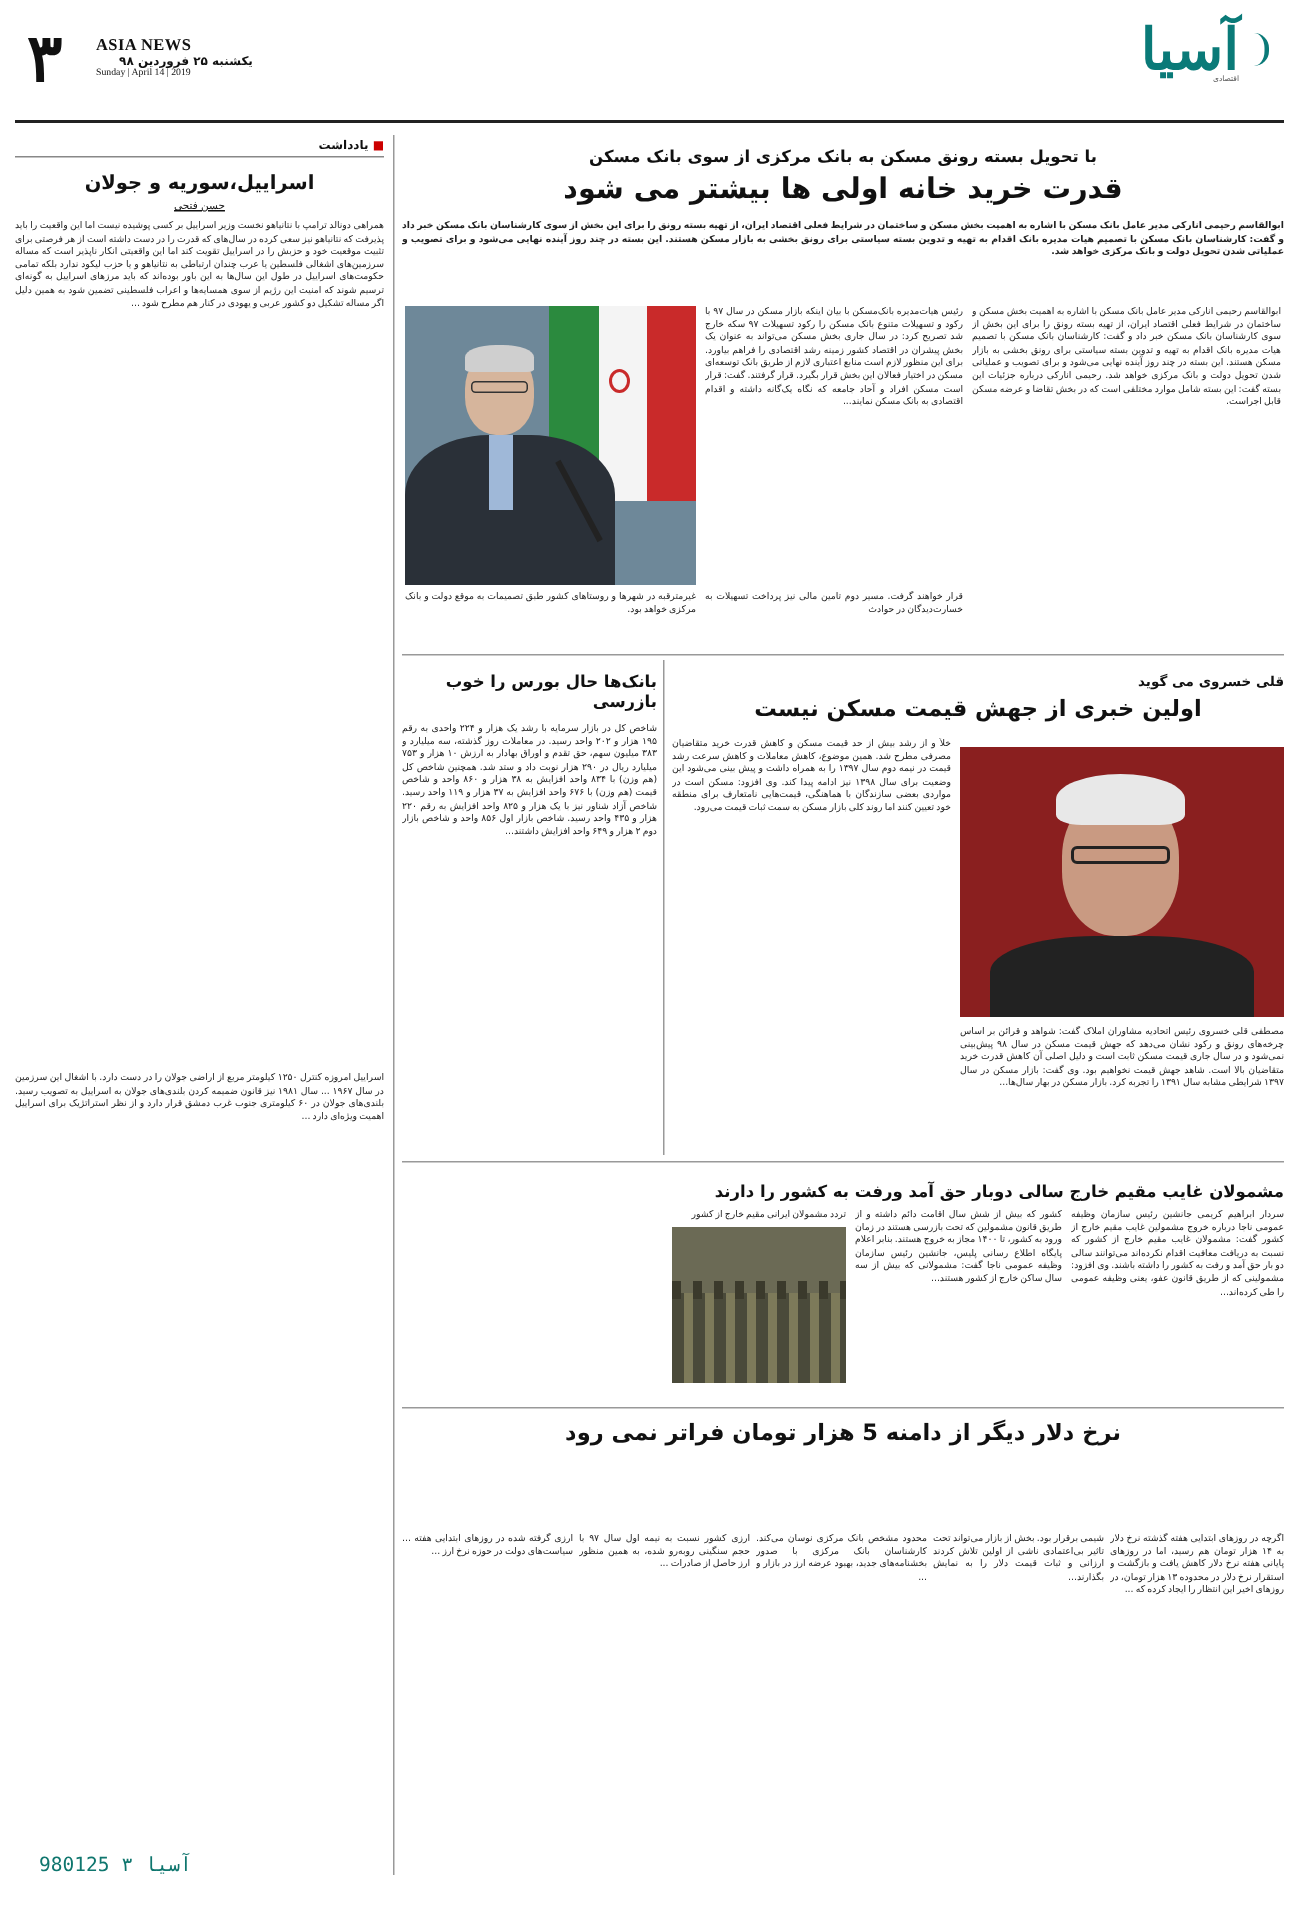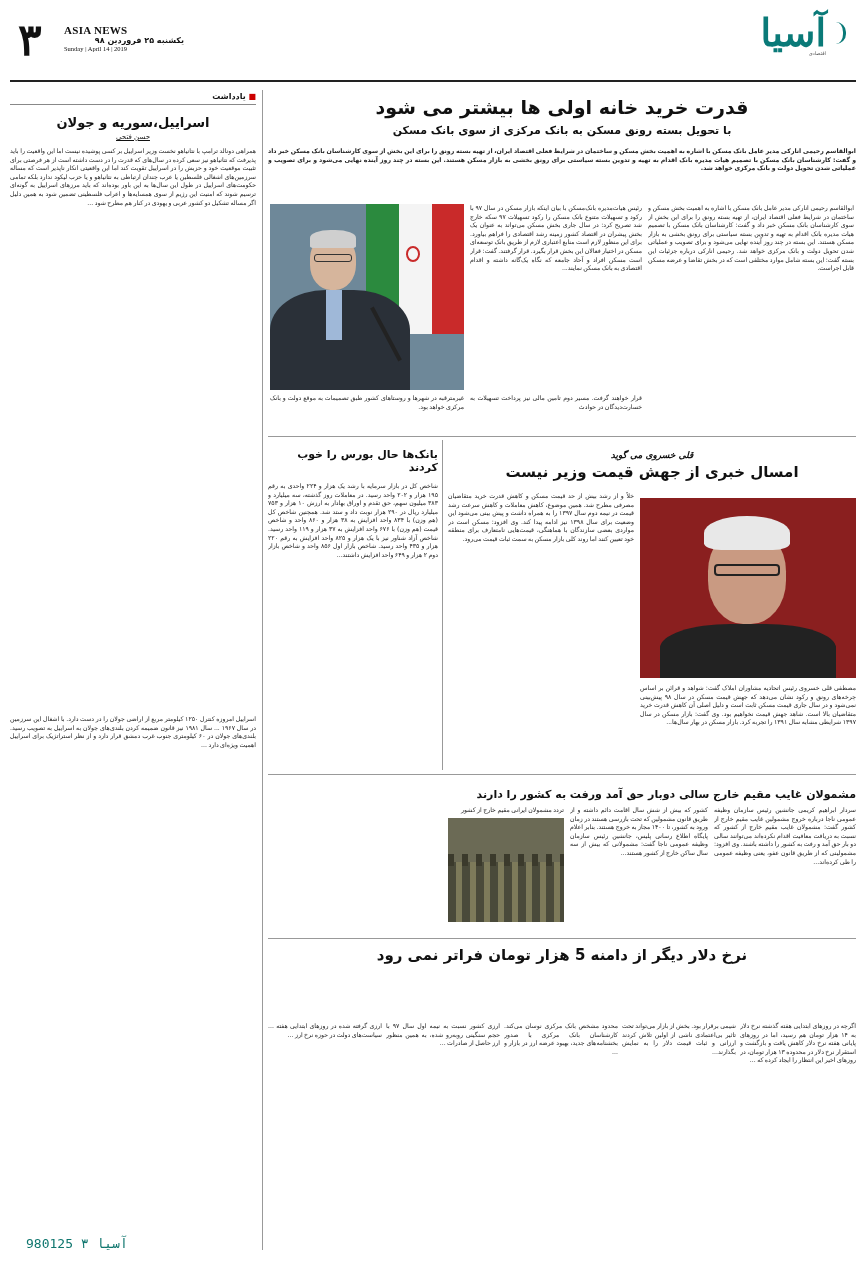--- a/index.html
+++ b/index.html
@@ -22,21 +22,21 @@
 .photo{overflow:hidden;position:absolute}
 .blk{position:absolute}
 </style>
 </head>
 <body>
 
 <div class="abs" style="left:0;top:0;width:866px;height:88px;">
   <div class="abs pagenum" style="left:18px;top:18px;">۳</div>
   <div class="abs" style="left:64px;top:24px;width:120px;">
     <div class="an-title">ASIA NEWS</div>
-    <div class="an-date" style="text-align:right;">یکشنبه ۲۵ فروردین ۹۸</div>
+    <div class="an-date" style="text-align:center;">یکشنبه ۲۵ فروردین ۹۸</div>
     <div class="an-edate">Sunday | April 14 | 2019</div>
   </div>
   <div class="abs" style="right:40px;top:16px;">
     <div class="logo">آسیا</div>
     <div class="logo-sub" style="text-align:right;">اقتصادی</div>
   </div>
   <div class="abs" style="right:20px;top:22px;width:14px;height:22px;border-right:3px solid #0a7a78;border-radius:0 10px 10px 0;"></div>
   <div class="abs rule" style="left:10px;top:80px;width:846px;height:2px;"></div>
 </div>
 
@@ -48,22 +48,22 @@
   </div>
   <div class="hl" style="font-size:13px;margin-top:10px;text-align:center;">اسراییل،سوریه و جولان</div>
   <div class="rtl" style="font-size:7px;text-align:center;margin:3px 0 6px;text-decoration:underline;">حسن فتحی</div>
   <div class="rtl txt" style="height:560px;">همراهی دونالد ترامپ با نتانیاهو نخست وزیر اسراییل بر کسی پوشیده نیست اما این واقعیت را باید پذیرفت که نتانیاهو نیز سعی کرده در سال‌های که قدرت را در دست داشته است از هر فرصتی برای تثبیت موقعیت خود و حزبش را در اسراییل تقویت کند اما این واقعیتی انکار ناپذیر است که مساله سرزمین‌های اشغالی فلسطین یا عرب چندان ارتباطی به نتانیاهو و یا حزب لیکود ندارد بلکه تمامی حکومت‌های اسراییل در طول این سال‌ها به این باور بوده‌اند که باید مرزهای اسراییل به گونه‌ای ترسیم شوند که امنیت این رژیم از سوی همسایه‌ها و اعراب فلسطینی تضمین شود به همین دلیل اگر مساله تشکیل دو کشور عربی و یهودی در کنار هم مطرح شود ...</div>
   <div class="rtl txt" style="height:450px;margin-top:8px;">اسراییل امروزه کنترل ۱۲۵۰ کیلومتر مربع از اراضی جولان را در دست دارد. با اشغال این سرزمین در سال ۱۹۶۷ ... سال ۱۹۸۱ نیز قانون ضمیمه کردن بلندی‌های جولان به اسراییل به تصویب رسید. بلندی‌های جولان در ۶۰ کیلومتری جنوب غرب دمشق قرار دارد و از نظر استراتژیک برای اسراییل اهمیت ویژه‌ای دارد ...</div>
 </div>
 
 <div class="abs" style="left:26px;top:1236px;font-size:13px;font-family:'DejaVu Sans Mono',monospace;color:#0f766e;">980125 ۳ آسیا</div>
 
 <div class="blk" style="left:268px;top:92px;width:588px;height:340px;">
+  <div class="hl" style="font-size:11px;text-align:center;margin-top:6px;">با تحویل بسته رونق مسکن به بانک مرکزی از سوی بانک مسکن</div>
   <div class="hl" style="font-size:19px;text-align:center;margin-top:4px;">قدرت خرید خانه اولی ها بیشتر می شود</div>
-  <div class="hl" style="font-size:11px;text-align:center;margin-top:6px;">با تحویل بسته رونق مسکن به بانک مرکزی از سوی بانک مسکن</div>
   <div class="rtl txt" style="font-weight:bold;margin-top:10px;height:40px;">ابوالقاسم رحیمی انارکی مدیر عامل بانک مسکن با اشاره به اهمیت بخش مسکن و ساختمان در شرایط فعلی اقتصاد ایران، از تهیه بسته رونق را برای این بخش از سوی کارشناسان بانک مسکن خبر داد و گفت: کارشناسان بانک مسکن با تصمیم هیات مدیره بانک اقدام به تهیه و تدوین بسته سیاستی برای رونق بخشی به بازار مسکن هستند. این بسته در چند روز آینده نهایی می‌شود و برای تصویب و عملیاتی شدن تحویل دولت و بانک مرکزی خواهد شد.</div>
 
   <div class="photo" style="left:2px;top:112px;width:194px;height:186px;background:#6e8899;">
     <div class="abs" style="left:96px;top:0;width:98px;height:130px;background:linear-gradient(90deg,#2b8a3e 0 34%,#f4f4f4 34% 67%,#c92a2a 67% 100%);"></div>
     <div class="abs" style="left:136px;top:42px;width:14px;height:16px;border-radius:50%;border:2px solid #c92a2a;"></div>
     <div class="abs" style="left:40px;top:30px;width:46px;height:56px;border-radius:45%;background:#d6b59c;"></div>
     <div class="abs" style="left:40px;top:26px;width:46px;height:18px;border-radius:45% 45% 10% 10%;background:#cfcfcf;"></div>
     <div class="abs" style="left:44px;top:50px;width:38px;height:8px;border:1px solid #333;border-radius:3px;"></div>
     <div class="abs" style="left:0;top:86px;width:140px;height:100px;border-radius:40% 40% 0 0;background:#2a3038;"></div>
     <div class="abs" style="left:56px;top:86px;width:16px;height:50px;background:#9fb8d8;"></div>
@@ -72,29 +72,29 @@
 
   <div class="rtl txt abs" style="left:202px;top:112px;width:172px;height:170px;">رئیس هیات‌مدیره بانک‌مسکن با بیان اینکه بازار مسکن در سال ۹۷ با رکود و تسهیلات متنوع بانک مسکن را رکود تسهیلات ۹۷ سکه خارج شد تصریح کرد: در سال جاری بخش مسکن می‌تواند به عنوان یک بخش پیشران در اقتصاد کشور زمینه رشد اقتصادی را فراهم بیاورد. برای این منظور لازم است منابع اعتباری لازم از طریق بانک توسعه‌ای مسکن در اختیار فعالان این بخش قرار بگیرد. قرار گرفتند. گفت: قرار است مسکن افراد و آحاد جامعه که نگاه یک‌گانه داشته و اقدام اقتصادی به بانک مسکن نمایند...</div>
   <div class="rtl txt abs" style="left:380px;top:112px;width:206px;height:220px;">ابوالقاسم رحیمی انارکی مدیر عامل بانک مسکن با اشاره به اهمیت بخش مسکن و ساختمان در شرایط فعلی اقتصاد ایران، از تهیه بسته رونق را برای این بخش از سوی کارشناسان بانک مسکن خبر داد و گفت: کارشناسان بانک مسکن با تصمیم هیات مدیره بانک اقدام به تهیه و تدوین بسته سیاستی برای رونق بخشی به بازار مسکن هستند. این بسته در چند روز آینده نهایی می‌شود و برای تصویب و عملیاتی شدن تحویل دولت و بانک مرکزی خواهد شد. رحیمی انارکی درباره جزئیات این بسته گفت: این بسته شامل موارد مختلفی است که در بخش تقاضا و عرضه مسکن قابل اجراست.</div>
   <div class="rtl txt abs" style="left:2px;top:302px;width:194px;height:30px;">غیرمترقبه در شهرها و روستاهای کشور طبق تصمیمات به موقع دولت و بانک مرکزی خواهد بود.</div>
   <div class="rtl txt abs" style="left:202px;top:302px;width:172px;height:30px;">قرار خواهند گرفت. مسیر دوم تامین مالی نیز پرداخت تسهیلات به خسارت‌دیدگان در حوادث</div>
 </div>
 
 <div class="hrule" style="left:268px;top:436px;width:588px;"></div>
 
 <div class="blk" style="left:268px;top:440px;width:170px;height:330px;">
-  <div class="hl" style="font-size:11px;margin:8px 0 8px;">بانک‌ها حال بورس را خوب کردند</div>
+  <div class="hl" style="font-size:11px;margin:8px 0 8px;">بانک‌ها حال بورس را خوب بازرسی</div>
   <div class="rtl txt" style="height:300px;">شاخص کل در بازار سرمایه با رشد یک هزار و ۲۲۴ واحدی به رقم ۱۹۵ هزار و ۲۰۲ واحد رسید. در معاملات روز گذشته، سه میلیارد و ۳۸۳ میلیون سهم، حق تقدم و اوراق بهادار به ارزش ۱۰ هزار و ۷۵۳ میلیارد ریال در ۲۹۰ هزار نوبت داد و ستد شد. همچنین شاخص کل (هم وزن) با ۸۳۴ واحد افزایش به ۳۸ هزار و ۸۶۰ واحد و شاخص قیمت (هم وزن) با ۶۷۶ واحد افزایش به ۳۷ هزار و ۱۱۹ واحد رسید. شاخص آزاد شناور نیز با یک هزار و ۸۲۵ واحد افزایش به رقم ۲۲۰ هزار و ۴۳۵ واحد رسید. شاخص بازار اول ۸۵۶ واحد و شاخص بازار دوم ۲ هزار و ۶۴۹ واحد افزایش داشتند...</div>
 </div>
 
 <div class="vrule" style="left:442px;top:440px;height:330px;"></div>
 
 <div class="blk" style="left:448px;top:440px;width:408px;height:330px;">
-  <div class="hl" style="font-size:9px;margin-top:10px;text-align:center;font-style:italic;">قلی خسروی می گوید</div>
-  <div class="hl" style="font-size:15px;text-align:center;margin-top:3px;">امسال خبری از جهش قیمت وزیر نیست</div>
+  <div class="hl" style="font-size:9px;margin-top:10px;text-align:right;">قلی خسروی می گوید</div>
+  <div class="hl" style="font-size:15px;text-align:center;margin-top:3px;">اولین خبری از جهش قیمت مسکن نیست</div>
   <div class="rtl txt abs" style="left:0;top:52px;width:186px;height:270px;">خلاً و از رشد بیش از حد قیمت مسکن و کاهش قدرت خرید متقاضیان مصرفی مطرح شد. همین موضوع، کاهش معاملات و کاهش سرعت رشد قیمت در نیمه دوم سال ۱۳۹۷ را به همراه داشت و پیش بینی می‌شود این وضعیت برای سال ۱۳۹۸ نیز ادامه پیدا کند. وی افزود: مسکن است در مواردی بعضی سازندگان با هماهنگی، قیمت‌هایی نامتعارف برای منطقه خود تعیین کنند اما روند کلی بازار مسکن به سمت ثبات قیمت می‌رود.</div>
   <div class="photo" style="left:192px;top:58px;width:216px;height:180px;background:#8a1f1f;">
     <div class="abs" style="left:68px;top:30px;width:78px;height:96px;border-radius:45%;background:#c99a82;"></div>
     <div class="abs" style="left:64px;top:18px;width:86px;height:34px;border-radius:50% 50% 20% 20%;background:#e8e8e8;"></div>
     <div class="abs" style="left:74px;top:66px;width:66px;height:12px;border:2px solid #222;border-radius:4px;"></div>
     <div class="abs" style="left:20px;top:126px;width:176px;height:60px;border-radius:40% 40% 0 0;background:#222;"></div>
   </div>
   <div class="rtl txt abs" style="left:192px;top:244px;width:216px;height:80px;">مصطفی قلی خسروی رئیس اتحادیه مشاوران املاک گفت: شواهد و قرائن بر اساس چرخه‌های رونق و رکود نشان می‌دهد که جهش قیمت مسکن در سال ۹۸ پیش‌بینی نمی‌شود و در سال جاری قیمت مسکن ثابت است و دلیل اصلی آن کاهش قدرت خرید متقاضیان بالا است. شاهد جهش قیمت نخواهیم بود. وی گفت: بازار مسکن در سال ۱۳۹۷ شرایطی مشابه سال ۱۳۹۱ را تجربه کرد. بازار مسکن در بهار سال‌ها...</div>
 </div>
 

